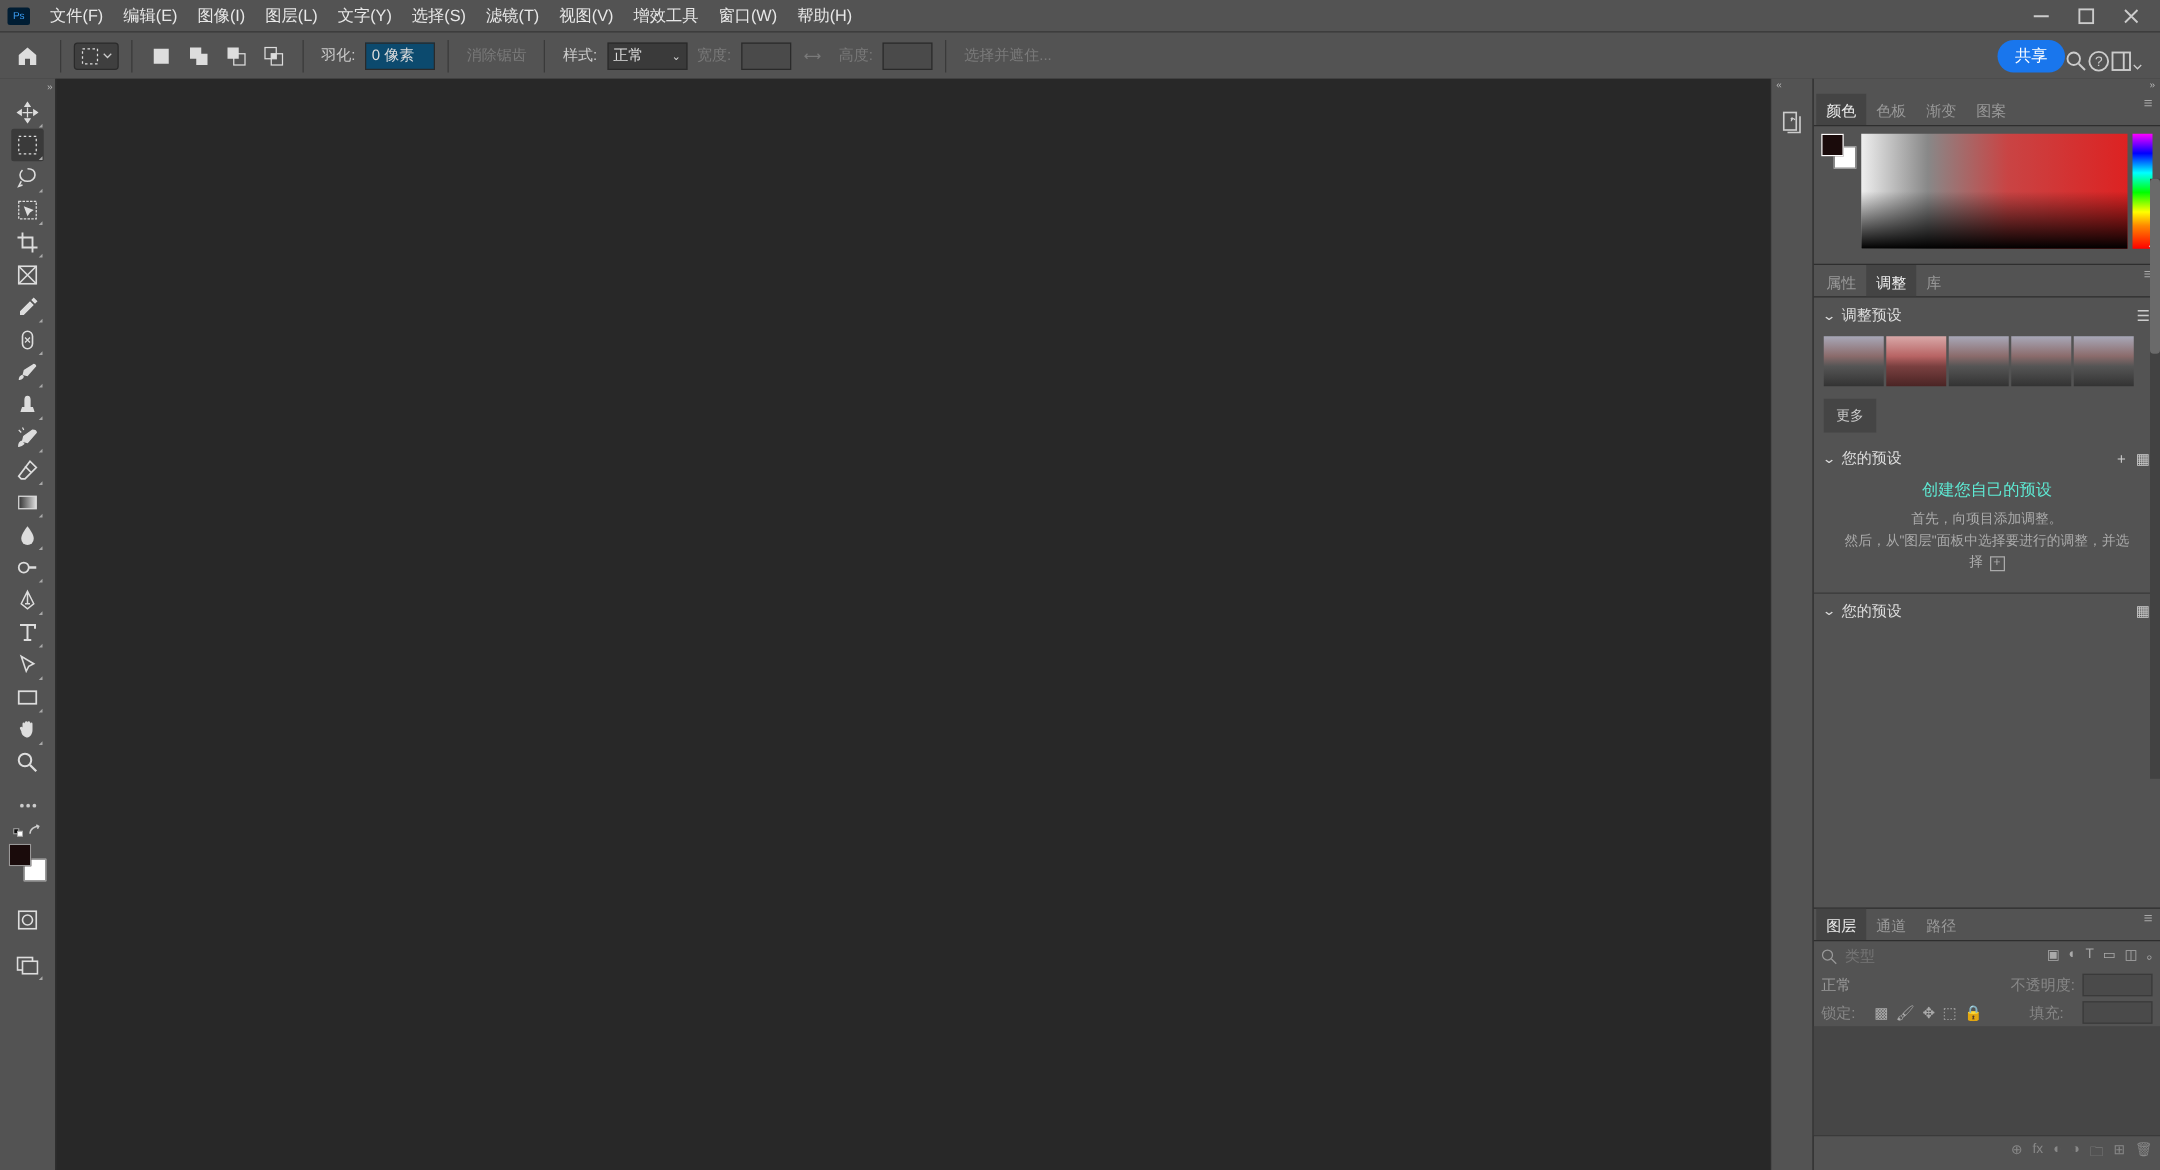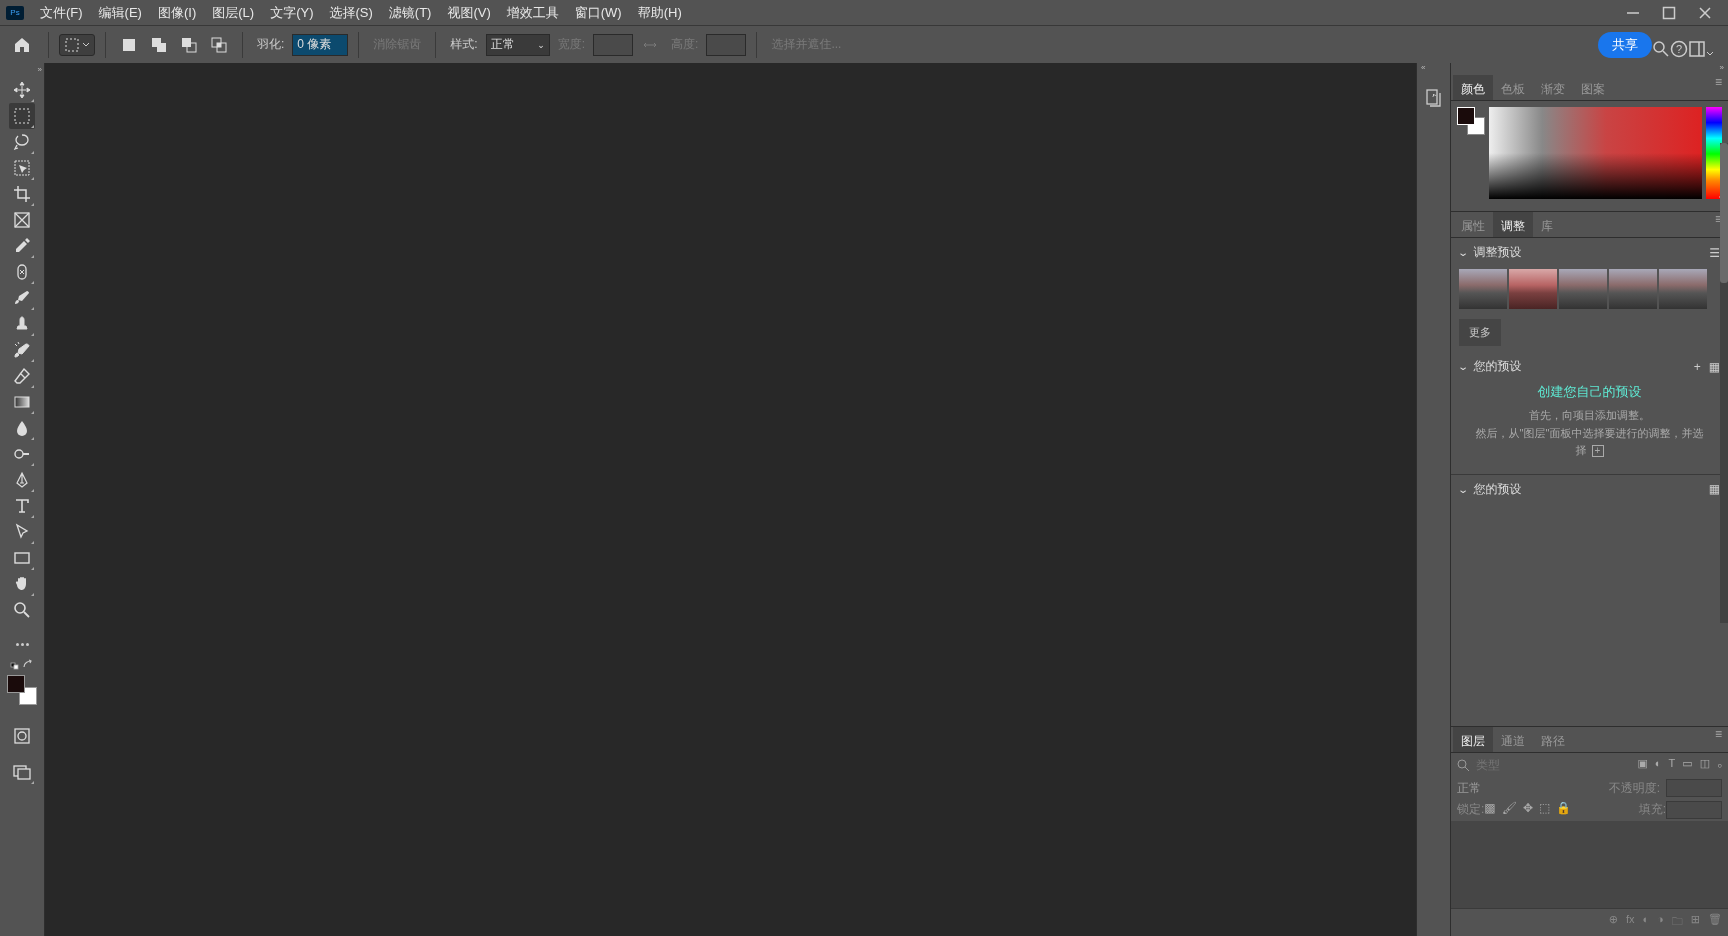--- a/index.html
+++ b/index.html
@@ -62,21 +62,21 @@
 .preset-create h4{color:#5eead4;font-size:13px;font-weight:normal;margin-bottom:6px}
 .preset-create p{font-size:11px;color:#aaa;line-height:1.6}
 .plus-inline{display:inline-block;width:12px;height:12px;border:1px solid #aaa;color:#aaa;font-size:10px;line-height:10px;text-align:center;margin-left:2px}
 .layers-panel{height:210px;display:flex;flex-direction:column;border-top:1px solid #2e2e2e}
 .layers-controls{display:flex;align-items:center;padding:4px 6px;gap:6px}
 .search-input{flex:1;background:transparent;border:none;color:#999;font-size:12px;outline:none}
 .filter-icons{display:flex;gap:7px;color:#aaa;font-size:11px}
 .layers-row2{display:flex;align-items:center;padding:2px 6px;gap:6px;color:#888;font-size:12px}
 .blend-select{flex:1;background:transparent;color:#999;font-size:12px}
 .opacity-box{width:56px;height:18px;background:#4a4a4a;border:1px solid #3a3a3a}
-.layers-row3{display:flex;padding:2px 6px;gap:0;color:#888;font-size:12px}
+.layers-row3{display:flex;align-items:center;padding:2px 6px;gap:15px;color:#888;font-size:12px}
 .lock-icons{display:flex;gap:6px;color:#aaa}
 .layers-body{flex:1;background:#464646}
 .layers-footer{display:flex;justify-content:flex-end;gap:8px;padding:4px 6px;color:#888;font-size:11px;border-top:1px solid #3a3a3a}
 svg{display:block}
 .scrollbar{position:absolute;right:0;top:80px;width:8px;height:480px;background:#424242}
 .scrollbar .thumb{width:8px;height:140px;background:#6a6a6a;border-radius:3px}
 </style>
 </head>
 <body>
 

